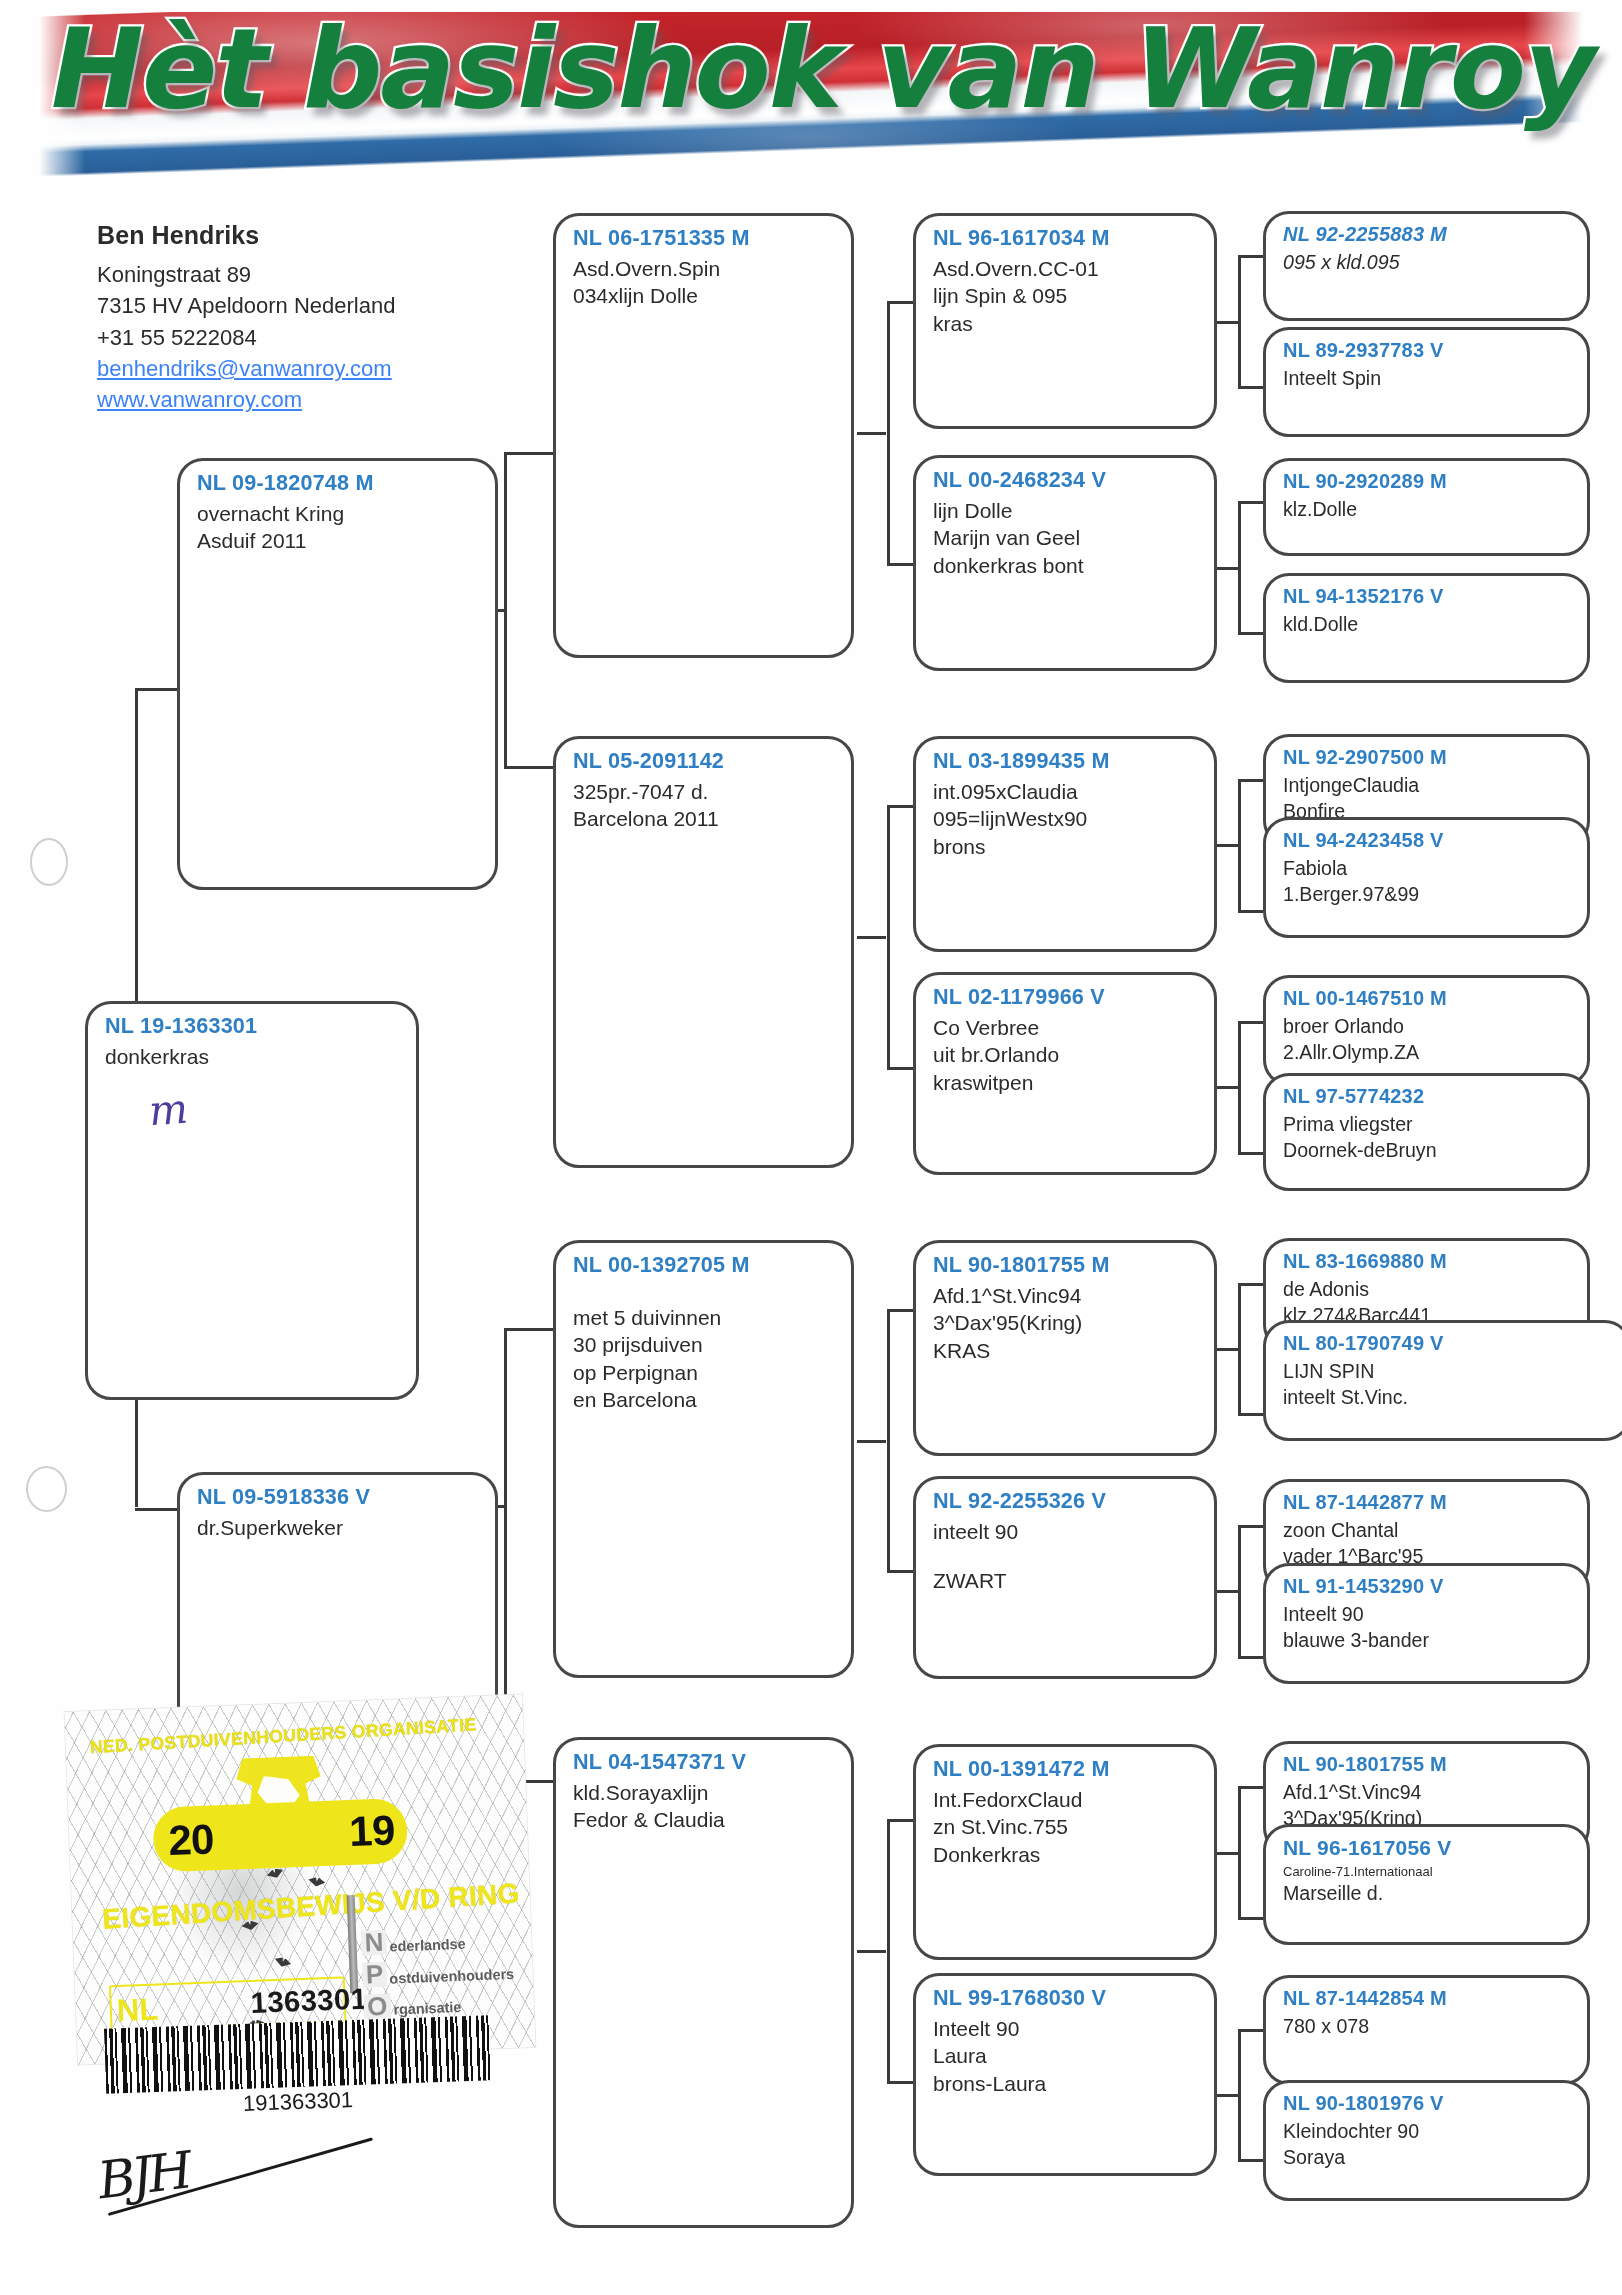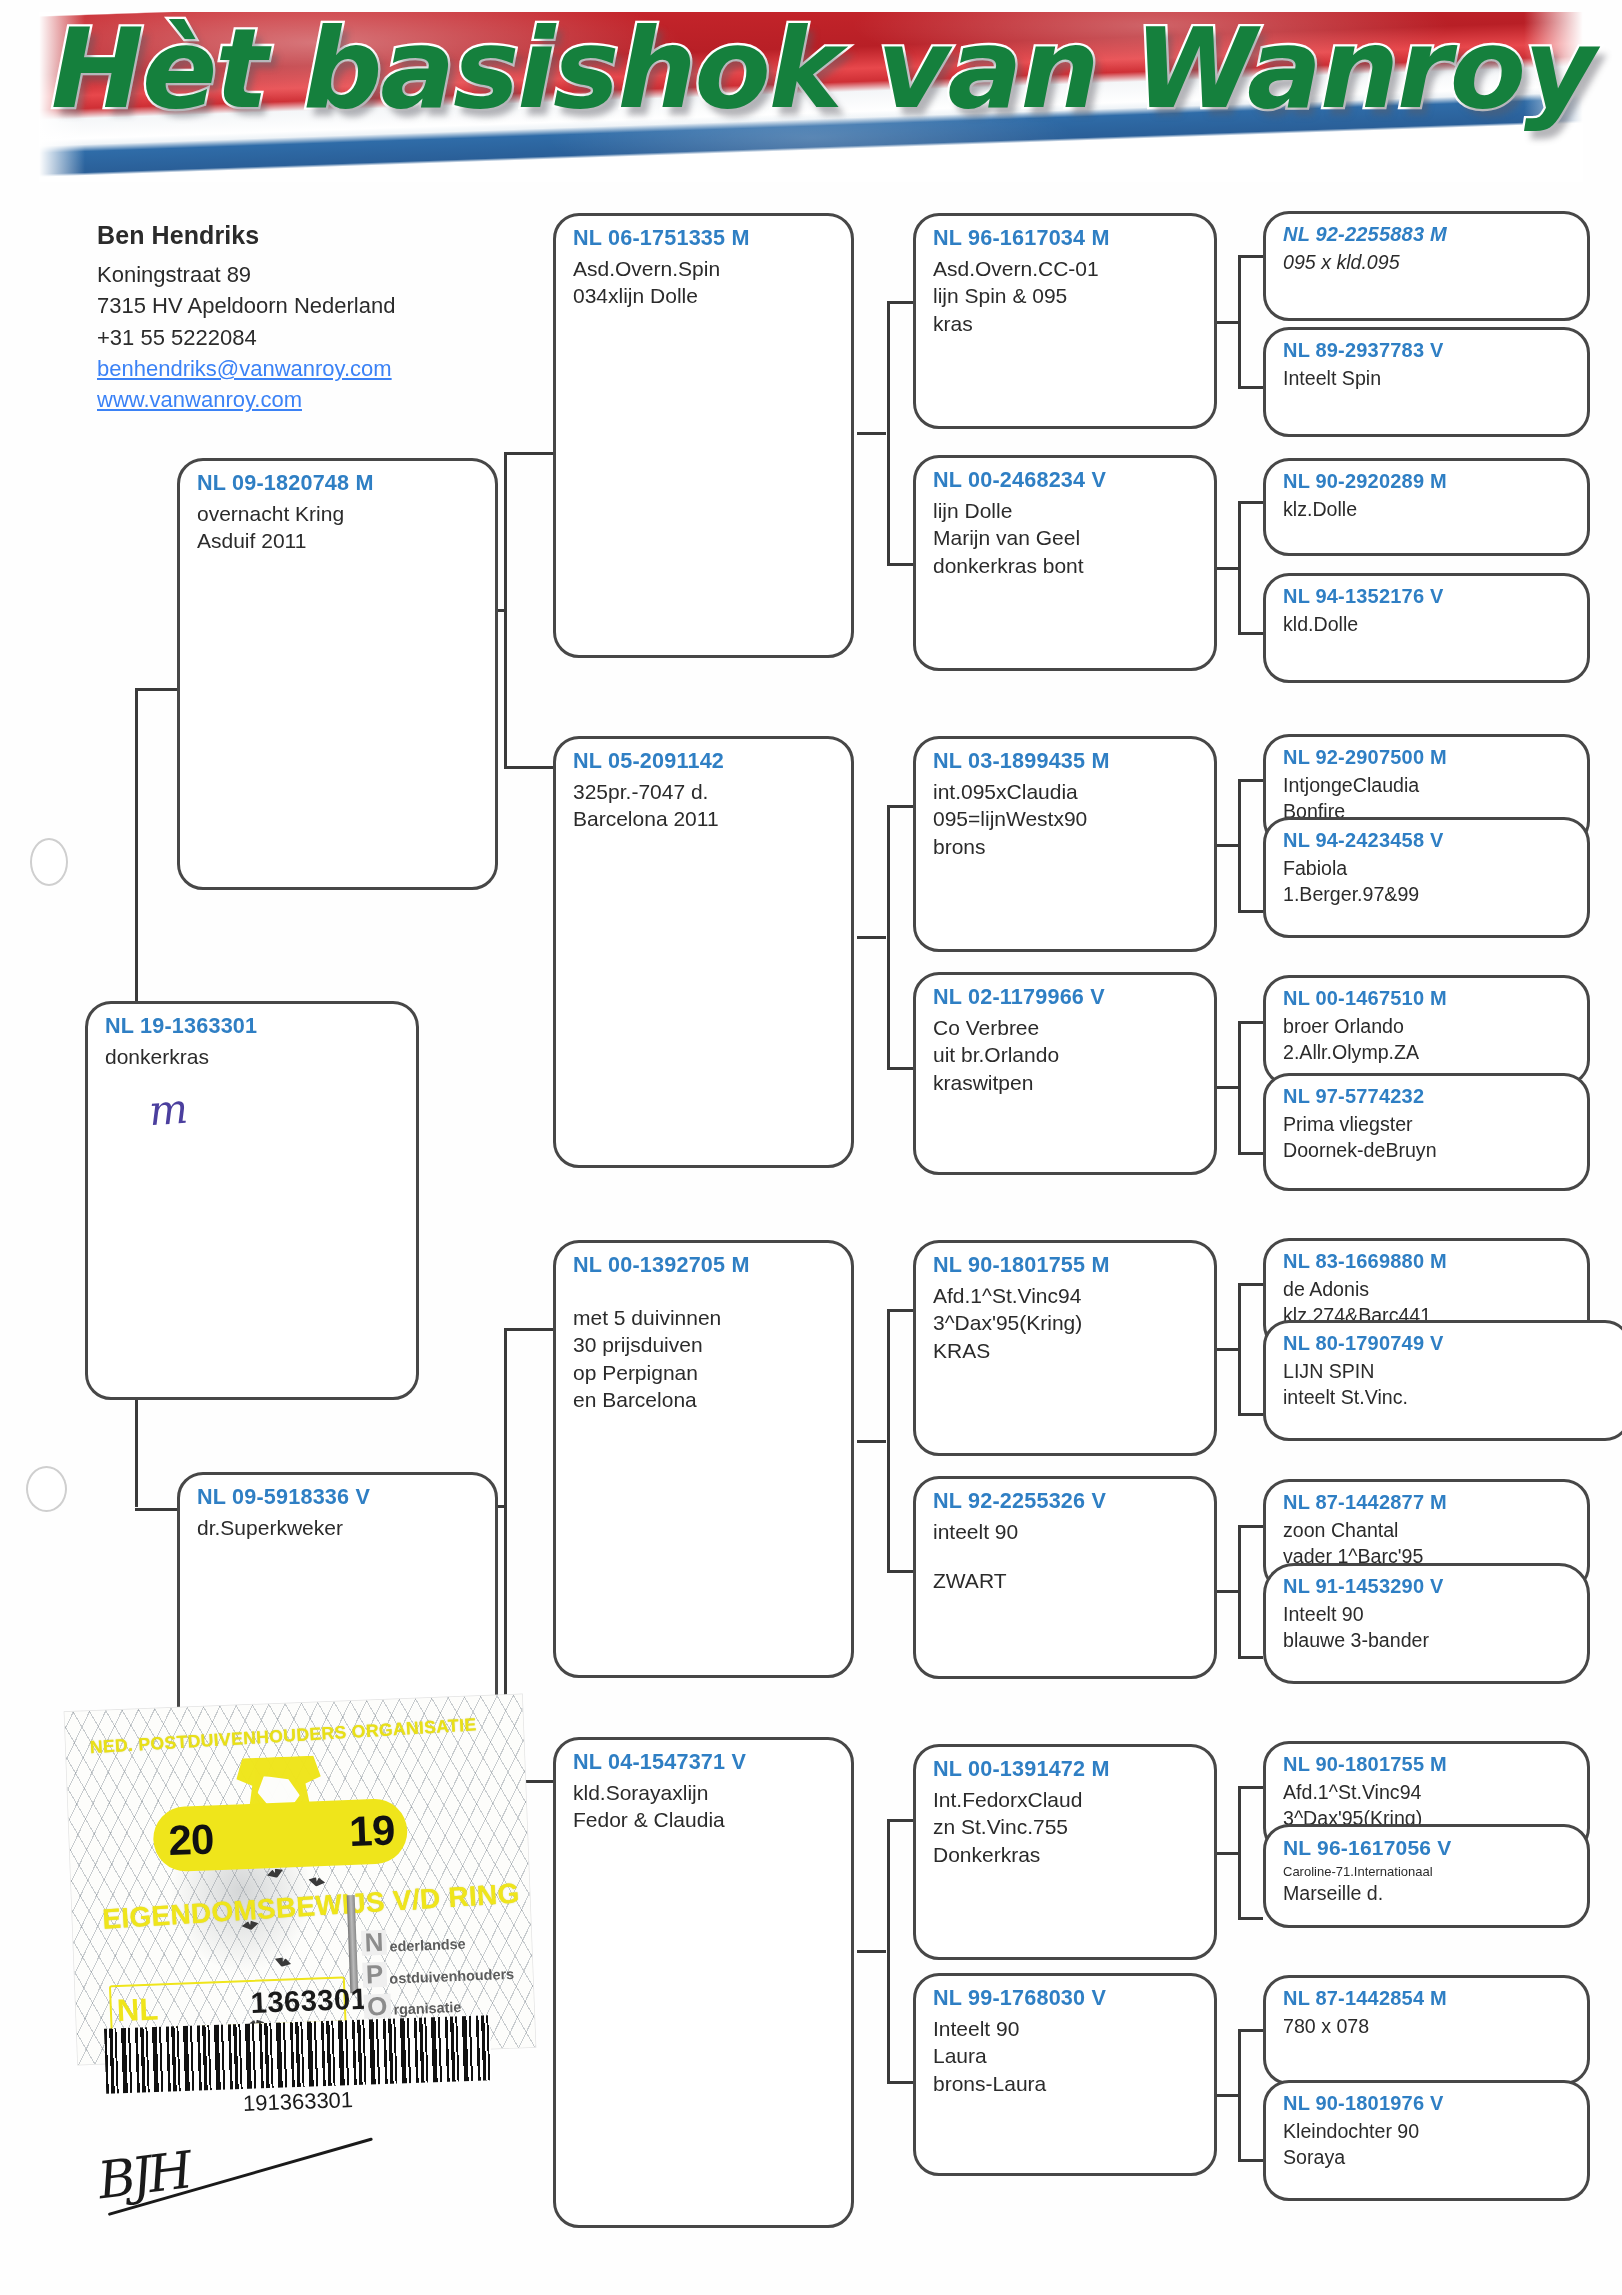--- a/index.html
+++ b/index.html
@@ -454,32 +454,32 @@
   <div class="node small" style="left:1263px; top:1320px; width:368px; height:121px;">
     <div class="ring">NL 80-1790749 V</div>
     <div class="txt">LIJN SPIN</div>
     <div class="txt">inteelt St.Vinc.</div>
   </div>
   <div class="node small" style="left:1263px; top:1479px; width:327px; height:113px;">
     <div class="ring">NL 87-1442877 M</div>
     <div class="txt">zoon Chantal</div>
     <div class="txt">vader 1^Barc'95</div>
   </div>
-  <div class="node small" style="left:1263px; top:1563px; width:327px; height:121px;border-radius:31px;">
+  <div class="node small" style="left:1263px; top:1563px; width:327px; height:121px;">
     <div class="ring">NL 91-1453290 V</div>
     <div class="txt">Inteelt 90</div>
     <div class="txt">blauwe 3-bander</div>
   </div>
 
   <div class="node small" style="left:1263px; top:1741px; width:327px; height:113px;">
     <div class="ring">NL 90-1801755 M</div>
     <div class="txt">Afd.1^St.Vinc94</div>
     <div class="txt">3^Dax'95(Kring)</div>
   </div>
-  <div class="node tight" style="left:1263px; top:1824px; width:327px; height:104px;">
+  <div class="node tight" style="left:1263px; top:1824px; width:327px; height:121px;">
     <div class="ring">NL 96-1617056 V</div>
     <div class="txt" style="font-size:13px;">Caroline-71.Internationaal</div>
     <div class="txt" style="font-size:19.6px;">Marseille d.</div>
   </div>
   <div class="node small" style="left:1263px; top:1975px; width:327px; height:110px;">
     <div class="ring">NL 87-1442854 M</div>
     <div class="txt">780 x 078</div>
   </div>
   <div class="node small" style="left:1263px; top:2080px; width:327px; height:121px;">
     <div class="ring">NL 90-1801976 V</div>

